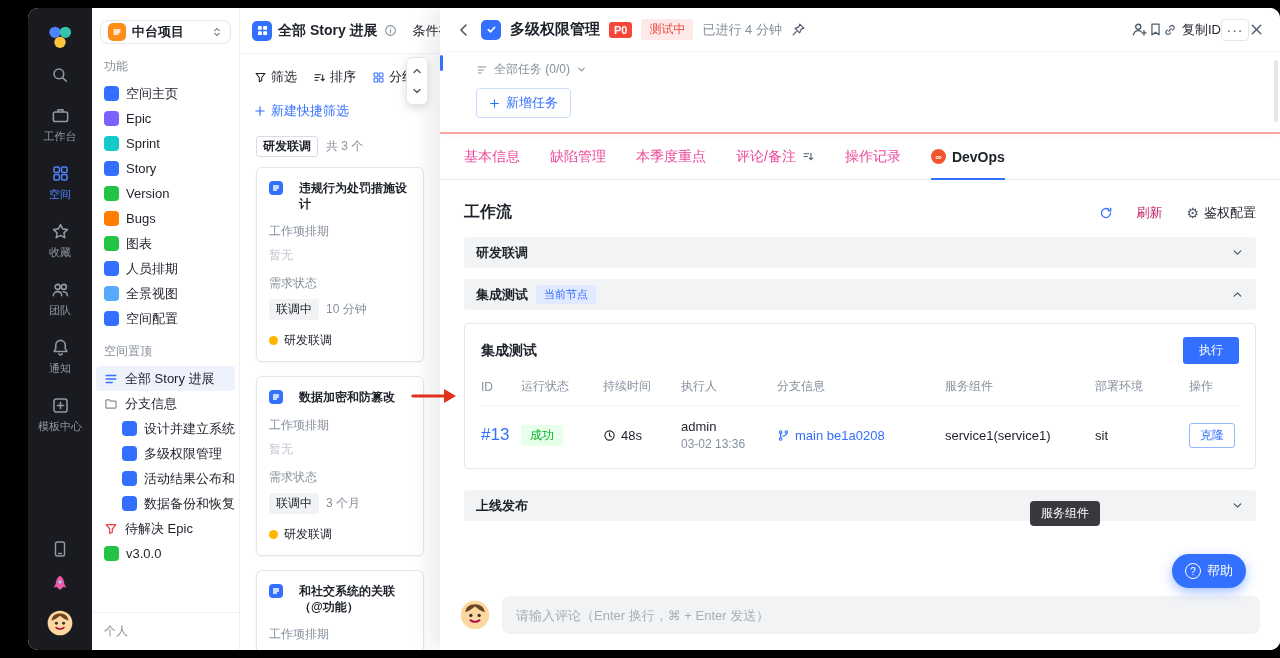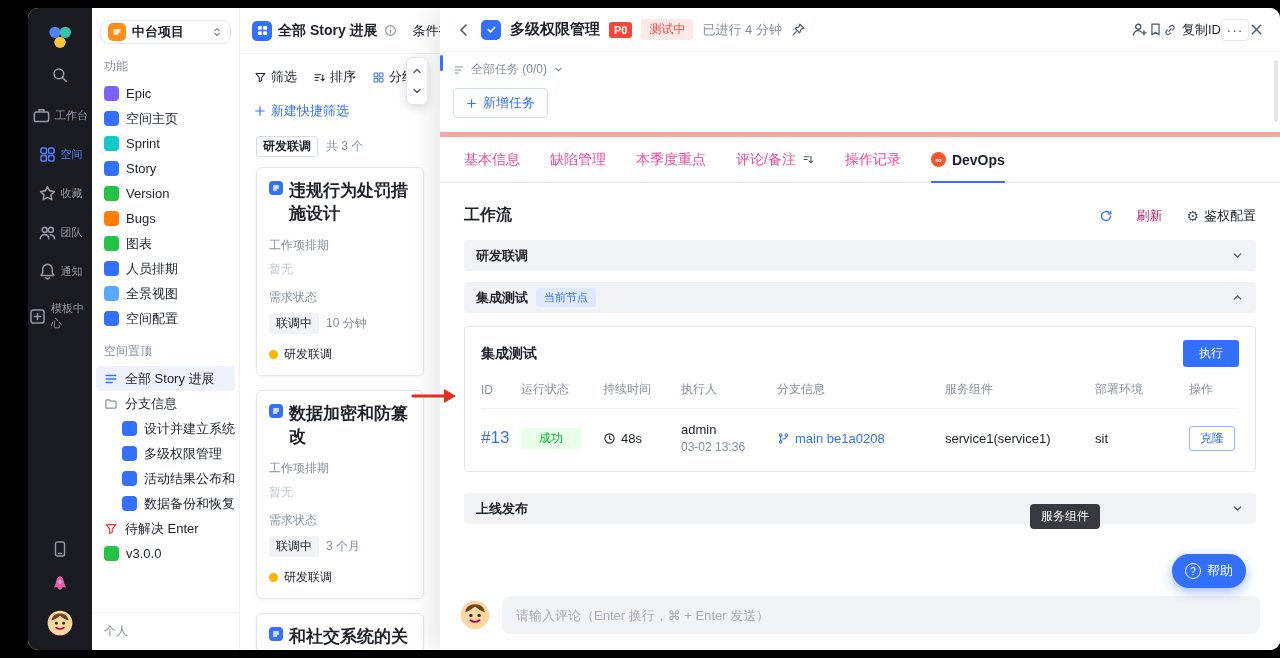--- a/index.html
+++ b/index.html
@@ -4,21 +4,21 @@
 <style>
   *{margin:0;padding:0;box-sizing:border-box}
   html,body{width:1280px;height:658px;background:#000;font-family:"Liberation Sans","DejaVu Sans",sans-serif;overflow:hidden}
   svg{display:block}
   .window{position:absolute;left:28px;top:8px;width:1252px;height:642px;background:#fff;border-radius:10px;overflow:hidden}
 
   
   .rail{position:absolute;left:0;top:0;bottom:0;width:64px;background:#1a1b20;display:flex;flex-direction:column;align-items:center;padding:14px 0 14px;color:#9498a3}
   .rail-logo{margin-bottom:14px}
   .rail-search{margin-bottom:2px;cursor:pointer}
-  .rail-item{display:flex;flex-direction:row;align-items:center;gap:4px;margin-top:20px;font-size:11px;cursor:pointer;color:#9498a3}
+  .rail-item{display:flex;flex-direction:column;align-items:center;gap:4px;margin-top:20px;font-size:11px;cursor:pointer;color:#9498a3}
   .rail-item.active{color:#4e83fd}
   .rail-bottom{margin-top:auto;display:flex;flex-direction:column;align-items:center;gap:16px}
 
   
   .sidebar{position:absolute;left:64px;top:0;bottom:0;width:148px;background:#fff;border-right:1px solid #f0f1f3;display:flex;flex-direction:column;overflow:hidden}
   .proj{margin:12px 8px 2px;height:24px;border:1px solid #e5e6eb;border-radius:8px;display:flex;align-items:center;padding:0 7px;gap:6px;cursor:pointer;flex-shrink:0}
   .proj-icon{width:18px;height:18px;border-radius:5px;background:#ff8d1a;flex-shrink:0;display:flex;align-items:center;justify-content:center}
   .proj-name{font-size:13px;color:#1d2129;font-weight:700;flex:1;white-space:nowrap;overflow:hidden}
   .sec-label{font-size:12px;color:#86909c;padding:12px 12px 6px;flex-shrink:0}
   .navlist{overflow:hidden}
@@ -38,21 +38,21 @@
   .board-icon{width:20px;height:20px;border-radius:5px;background:#3370ff;display:flex;align-items:center;justify-content:center;flex-shrink:0}
   .board-title{font-weight:700;font-size:14px;color:#1d2129}
   .view-tab{font-size:13px;color:#1d2129;margin-left:10px}
   .board-toolbar{display:flex;gap:16px;padding:14px 14px 4px;font-size:13px;color:#1d2129;white-space:nowrap;align-items:center}
   .tool-item{display:flex;align-items:center;gap:4px;cursor:pointer}
   .quick-filter{color:#3370ff;font-size:13px;padding:12px 14px 8px;display:flex;gap:5px;align-items:center;cursor:pointer}
   .col-head{display:flex;align-items:center;gap:8px;padding:8px 16px 10px}
   .tag-outline{border:1px solid #d8dbe2;border-radius:3px;padding:1px 6px;font-size:12px;font-weight:700;color:#1d2129;background:#fff}
   .col-count{font-size:12px;color:#86909c}
   .card{width:168px;margin:0 0 14px 16px;border:1px solid #e5e6eb;border-radius:6px;padding:12px;box-shadow:0 1px 3px rgba(0,0,0,.05);background:#fff}
-  .card-title{display:flex;gap:6px;font-size:17px;font-weight:700;color:#1d2129;line-height:1.35}
+  .card-title{display:flex;gap:16px;font-size:12px;font-weight:700;color:#1d2129;line-height:1.35}
   .story-ic{width:14px;height:14px;border-radius:4px;background:#3370ff;flex-shrink:0;margin-top:1px;display:flex;align-items:center;justify-content:center}
   .fld{font-size:12px;color:#86909c;margin-top:11px}
   .fld-val{font-size:12px;color:#c2c7d0;margin-top:7px}
   .badge-row{margin-top:7px;display:flex;align-items:center}
   .badge-gray{display:inline-block;background:#f2f3f5;color:#1d2129;font-size:12px;padding:2px 7px;border-radius:3px}
   .dur{font-size:12px;color:#86909c;margin-left:7px}
   .node-row{display:flex;align-items:center;gap:6px;margin-top:12px;font-size:12px;color:#1d2129}
   .dot-y{width:9px;height:9px;border-radius:50%;background:#ffb400;flex-shrink:0}
 
   .scrollwidget{position:absolute;left:378px;top:49px;width:22px;height:48px;background:#fff;border:1px solid #e5e6eb;border-radius:6px;box-shadow:0 3px 10px rgba(0,0,0,.14);display:flex;flex-direction:column;align-items:center;justify-content:space-evenly;z-index:6;color:#4e5969}
@@ -64,21 +64,21 @@
   .d-head{height:44px;display:flex;align-items:center;padding:0 16px;gap:9px;flex-shrink:0;border-bottom:1px solid #f5f6f7}
   .iconbtn{color:#4e5969;cursor:pointer;display:flex;align-items:center}
   .d-icon{width:20px;height:20px;border-radius:5px;background:#3370ff;display:flex;align-items:center;justify-content:center;flex-shrink:0}
   .d-title{font-size:15px;font-weight:700;color:#1d2129;white-space:nowrap}
   .p0{background:#f5483b;color:#fff;font-size:11px;font-weight:700;padding:2px 5px;border-radius:3px}
   .st-badge{background:#fde9e7;color:#ef4a43;font-size:12px;padding:2px 8px;border-radius:3px;white-space:nowrap}
   .elapsed{font-size:13px;color:#86909c;white-space:nowrap}
   .d-head-right{margin-left:auto;display:flex;align-items:center;color:#4e5969}
   .copyid{font-size:13px;color:#1d2129;display:flex;gap:5px;align-items:center;cursor:pointer}
   .more-btn{border:1px solid #e5e6eb;border-radius:4px;width:28px;height:22px;display:flex;align-items:center;justify-content:center;font-size:14px;color:#4e5969;cursor:pointer;letter-spacing:1px}
-  .tasks{padding:9px 13px 14px;border-bottom:5px solid #fca5a5;box-shadow:0 7px 10px -9px rgba(0,0,0,.10);flex-shrink:0}
+  .tasks{padding:9px 36px 14px;border-bottom:2px solid #fca5a5;box-shadow:0 7px 10px -9px rgba(0,0,0,.10);flex-shrink:0}
   .tasks-row{display:flex;gap:6px;align-items:center;font-size:12px;color:#86909c;cursor:pointer}
   .addtask{margin-top:10px;display:inline-flex;gap:6px;align-items:center;border:1px solid #ccdbfb;color:#3370ff;font-size:13px;padding:5px 12px;border-radius:4px;background:#fff;cursor:pointer}
   .tabs{display:flex;gap:30px;padding:0 24px;border-bottom:1px solid #e5e6eb;flex-shrink:0}
   .tab{height:45px;display:flex;align-items:center;gap:6px;font-size:14px;color:#ec4899;position:relative;cursor:pointer;white-space:nowrap}
   .tab.active{color:#1d2129;font-weight:700}
   .tab.active::after{content:"";position:absolute;left:0;right:0;bottom:-1px;height:2px;background:#3370ff}
   .devops-ic{width:15px;height:15px;border-radius:50%;background:#f3542c;color:#fff;font-size:9px;display:flex;align-items:center;justify-content:center;font-weight:700}
   .devops-ic::after{content:"∞"}
   .workflow-head{display:flex;align-items:center;padding:22px 24px 14px;flex-shrink:0}
   .wf-title{font-size:16px;font-weight:700;color:#1d2129}
@@ -91,21 +91,21 @@
   .stage .chev{margin-left:auto;color:#4e5969}
   .cur-badge{margin-left:8px;background:#e0e9ff;color:#3370ff;font-size:11px;font-weight:400;padding:2px 8px;border-radius:3px}
   .pipe{border:1px solid #e5e6eb;border-radius:4px;margin:13px 0 21px;padding:13px 16px 2px}
   .pipe-head{display:flex;align-items:center}
   .pipe-name{font-size:14px;font-weight:700;color:#1d2129}
   .run-btn{margin-left:auto;background:#3370ff;color:#fff;font-size:12px;padding:5px 16px;border-radius:3px;border:none;cursor:pointer}
   .prow{display:grid;grid-template-columns:40px 82px 78px 96px 168px 150px 94px 1fr;align-items:center}
   .phead{padding:14px 0 10px;font-size:12px;color:#86909c}
   .pdata{padding:13px 0 15px;border-top:1px solid #f2f3f5}
   .cell-id{color:#3370ff;font-size:17px}
-  .ok-badge{display:inline-block;background:#e8ffea;color:#00b42a;font-size:12px;padding:2px 18px;border-radius:2px}
+  .ok-badge{display:inline-block;background:#e8ffea;color:#00b42a;font-size:12px;padding:2px 9px;border-radius:2px}
   .cell-dur{display:flex;align-items:center;gap:5px;font-size:13px;color:#1d2129}
   .cell-exec .nm{font-size:13px;color:#1d2129}
   .cell-exec .tm{font-size:12px;color:#86909c;margin-top:3px}
   .cell-branch{display:flex;align-items:center;gap:5px;font-size:13px;color:#3370ff;cursor:pointer}
   .cell-txt{font-size:13px;color:#1d2129}
   .clone-btn{border:1px solid #94b8ff;color:#3370ff;background:#fff;font-size:12px;padding:3px 10px;border-radius:3px;cursor:pointer}
   .stage3wrap{position:relative}
   .tooltip{position:absolute;left:566px;top:11px;background:rgba(26,29,36,.87);color:#fff;font-size:12px;padding:4px 11px;border-radius:4px;white-space:nowrap;z-index:9}
   .commentbar{position:absolute;left:0;right:0;bottom:0;background:#fff;padding:12px 20px 16px;display:flex;align-items:center;gap:12px}
   .avatar{flex-shrink:0;cursor:pointer}
@@ -226,26 +226,26 @@
       <span class="proj-name">中台项目</span>
       <span>
           <svg width="12" height="12" viewBox="0 0 16 16" fill="none" stroke="#86909c" stroke-width="1.6" stroke-linecap="round" stroke-linejoin="round">
             <path d="M5 6.3L8 3.3l3 3M5 9.7l3 3 3-3"></path>
           </svg>
         </span>
     </div>
     <div class="sec-label">功能</div>
     <div class="navlist">
       <div class="nav-item">
+          <span class="nav-icon c0"></span>
+          <span>空间主页</span>
+        </div>
+      <div class="nav-item">
           <span class="nav-icon c1"></span>
           <span>Epic</span>
-        </div>
-      <div class="nav-item">
-          <span class="nav-icon c0"></span>
-          <span>空间主页</span>
         </div>
       <div class="nav-item">
           <span class="nav-icon c2"></span>
           <span>Sprint</span>
         </div>
       <div class="nav-item">
           <span class="nav-icon c3"></span>
           <span>Story</span>
         </div>
       <div class="nav-item">
@@ -306,21 +306,21 @@
       <div class="nav-item child">
           <span class="nav-icon c0"></span>
           <span>数据备份和恢复</span>
         </div>
       <div class="nav-item">
           <span class="mini-ic mini-orange">
             <svg width="14" height="14" viewBox="0 0 16 16" fill="none" stroke="currentColor" stroke-width="1.4" stroke-linejoin="round">
               <path d="M2.5 3h11L9.5 8v3.7l-3 1.5V8z"></path>
             </svg>
           </span>
-          <span>待解决 Enter</span>
+          <span>待解决 Epic</span>
         </div>
       <div class="nav-item">
           <span class="nav-icon c4"></span>
           <span>v3.0.0</span>
         </div>
     </div>
     <div class="side-bottom">个人</div>
   </div>
 
   <div class="board">

